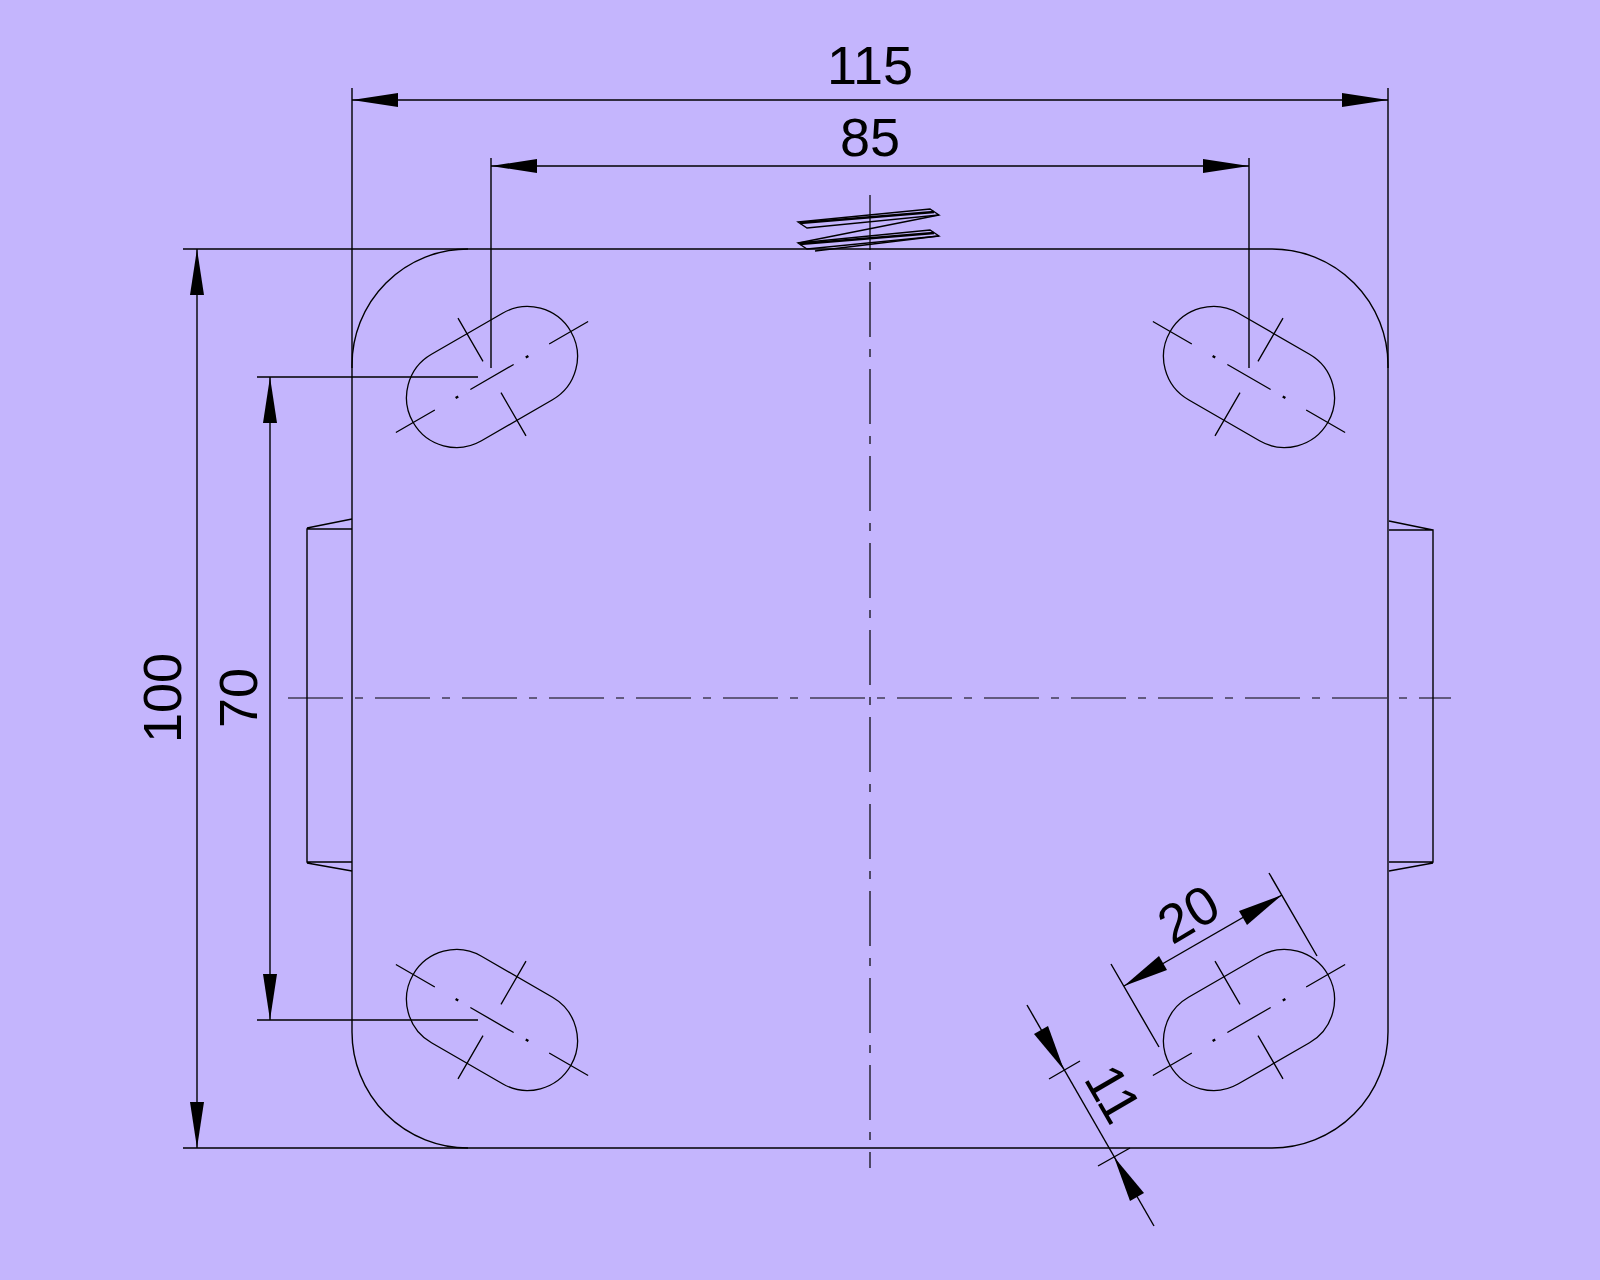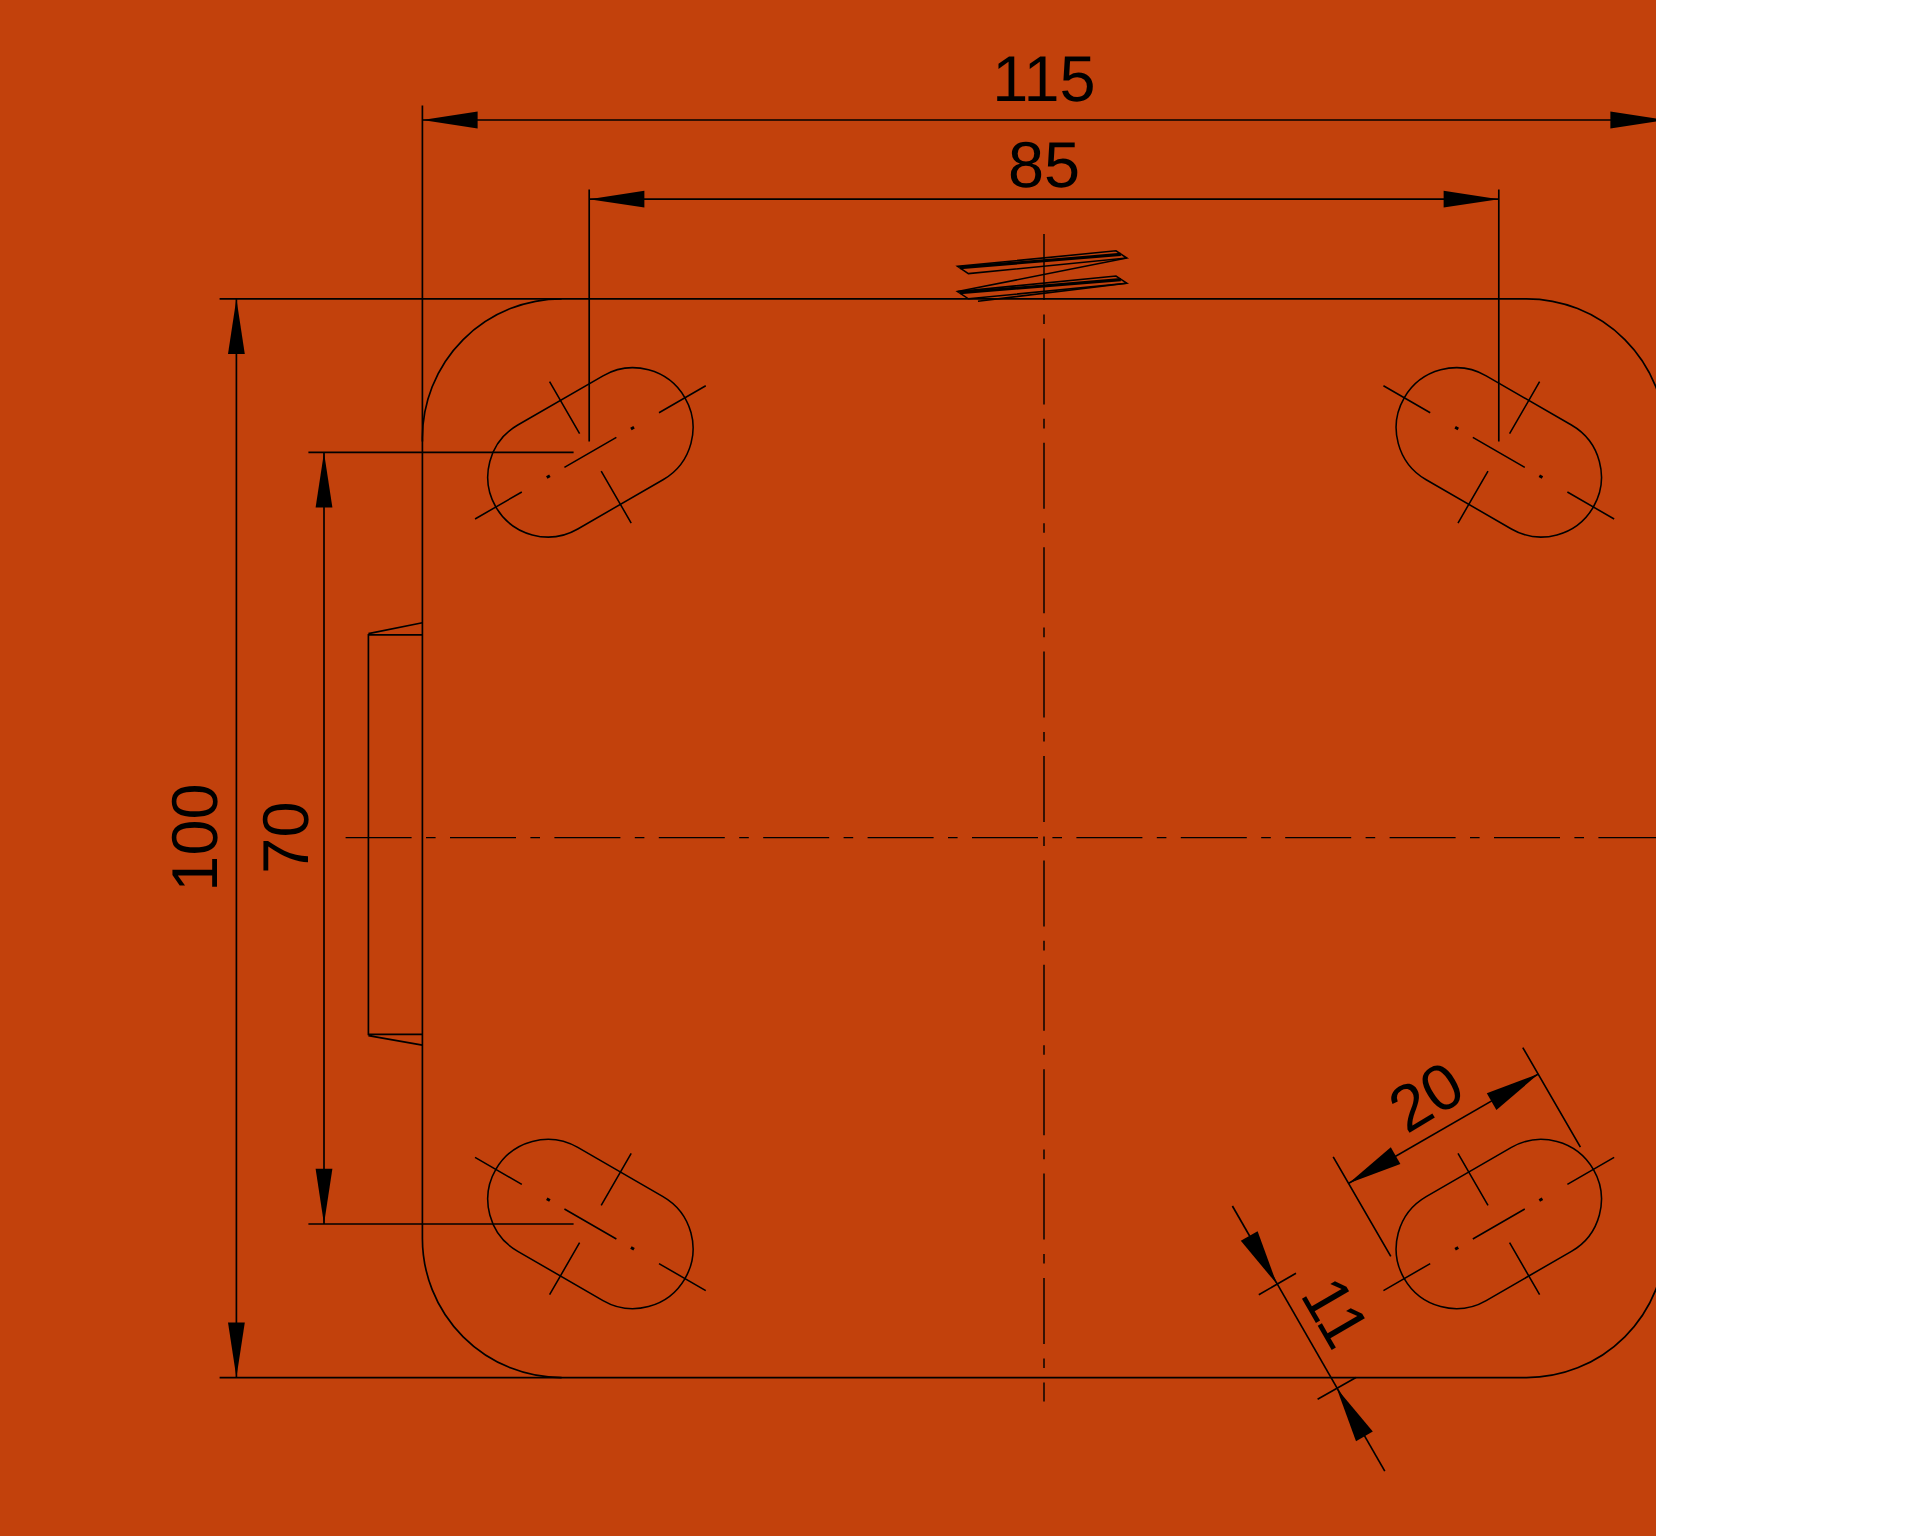--- a/index.html
+++ b/index.html
@@ -1,16 +1,16 @@
 <!DOCTYPE html>
 <html><head>
 <meta charset="utf-8">
 <style>
   html,body{margin:0;padding:0;background:#ffffff;}
-  .canvas-wrap{width:1380px;height:1280px;background:#c2410c;overflow:hidden;}
+  .canvas-wrap{width:1600px;height:1280px;background:#c4b5fd;overflow:hidden;}
   svg{display:block;}
   .thin{fill:none;stroke:#000000;stroke-width:1.4;}
   .cline{fill:none;stroke:#000000;stroke-width:1.2;stroke-dasharray:55 12 8 12;}
   .slotline{fill:none;stroke:#000000;stroke-width:1.3;}
   .dot{fill:none;stroke:#000000;stroke-width:2.4;}
   .arrow{fill:#000000;stroke:none;}
   .dimtext{font-family:"Liberation Sans", sans-serif;font-size:54px;fill:#000000;}
   .thick{fill:none;stroke:#000000;stroke-width:2.6;}
 </style>
 </head>

